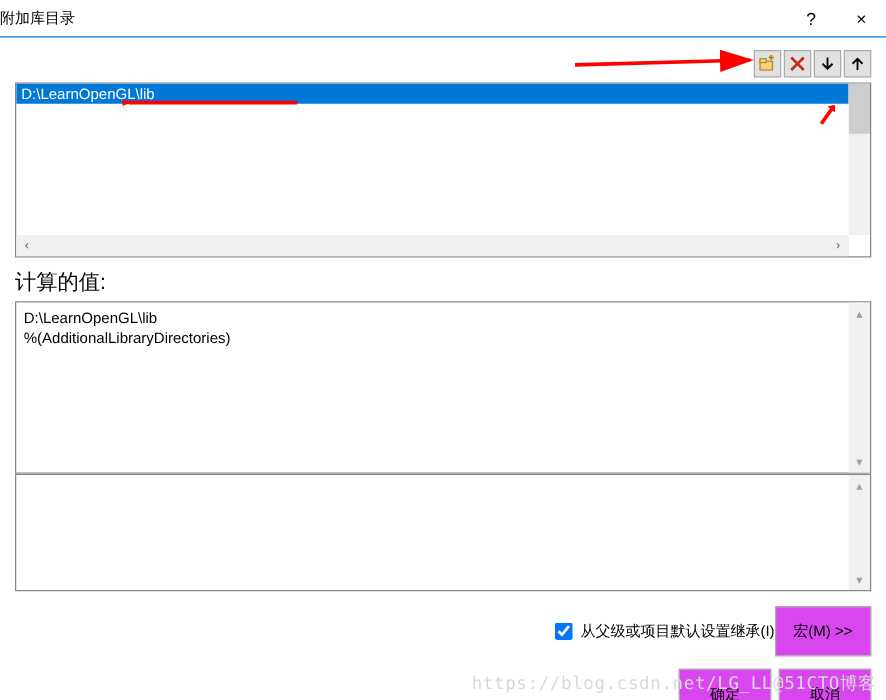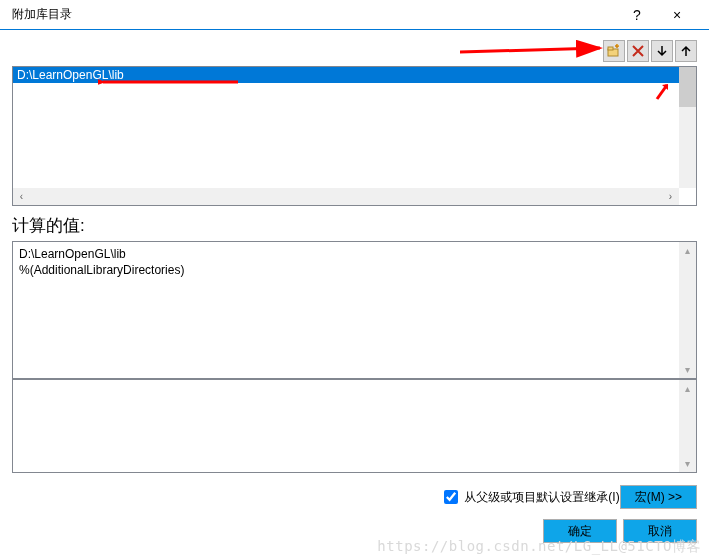--- a/index.html
+++ b/index.html
@@ -1,18 +1,18 @@
 <!DOCTYPE html>
 <html><head>
 <meta charset="utf-8">
 <style>
 * { box-sizing: border-box; margin: 0; padding: 0; }
 body { font-family: "Microsoft YaHei", "Segoe UI", sans-serif; font-size: 12px; background: #fff; width: 709px; height: 560px; position: relative; overflow: hidden; }
 
-.titlebar { height: 30px; background: #fff; border-bottom: 1px solid #0078d7; display: flex; align-items: center; padding: 0 12px; }
+.titlebar { height: 30px; background: #fff; border-bottom: 1px solid #0078d7; display: flex; align-items: center; padding: 0 0; }
 .titlebar .title { flex: 1; font-size: 12px; }
 .titlebar .tbtn { width: 40px; height: 30px; display: flex; align-items: center; justify-content: center; font-size: 14px; }
 
 .content { padding: 10px 12px 12px 12px; }
 
 .toolbar { display: flex; justify-content: flex-end; gap: 2px; margin-bottom: 4px; position: relative; }
 .tbbtn { width: 22px; height: 22px; border: 1px solid #adadad; background: #e1e1e1; display: flex; align-items: center; justify-content: center; font-size: 12px; cursor: pointer; }
 
 .listbox { border: 1px solid #828790; height: 140px; position: relative; background: #fff; }
 .list-inner { position: absolute; inset: 0 17px 17px 0; overflow: hidden; }
@@ -30,21 +30,21 @@
 .ro-vscroll { position: absolute; right: 0; top: 0; bottom: 0; width: 17px; background: #f0f0f0; display: flex; flex-direction: column; justify-content: space-between; align-items: center; }
 .ro-vscroll .arrow { width: 17px; height: 17px; display: flex; align-items: center; justify-content: center; font-size: 10px; color: #a0a0a0; }
 
 .computed-box { height: 138px; }
 .inherited-box { height: 94px; }
 
 .footer1 { display: flex; align-items: center; margin-top: 12px; }
 .checkbox-row { display: flex; align-items: center; gap: 6px; font-size: 12px; flex: 1; justify-content: flex-end; }
 .checkbox-row input { width: 14px; height: 14px; }
 
-.btn { height: 24px; border: 1px solid #adadad; background: #0ea5e9; padding: 0 14px; font-size: 12px; cursor: pointer; display: inline-flex; align-items: center; }
+.btn { height: 40px; border: 1px solid #adadad; background: #d946ef; padding: 0 14px; font-size: 12px; cursor: pointer; display: inline-flex; align-items: center; }
 
 .footer2 { display: flex; justify-content: flex-end; gap: 6px; margin-top: 10px; }
 .footer2 .btn { width: 74px; justify-content: center; }
 
 
 .arrow-red { position: absolute; pointer-events: none; }
 
 .watermark { position: absolute; right: 8px; bottom: 4px; color: #d9d9d9; font-size: 14px; font-family: Consolas, monospace; letter-spacing: 0.5px; z-index: 0; }
 </style>
 </head>

